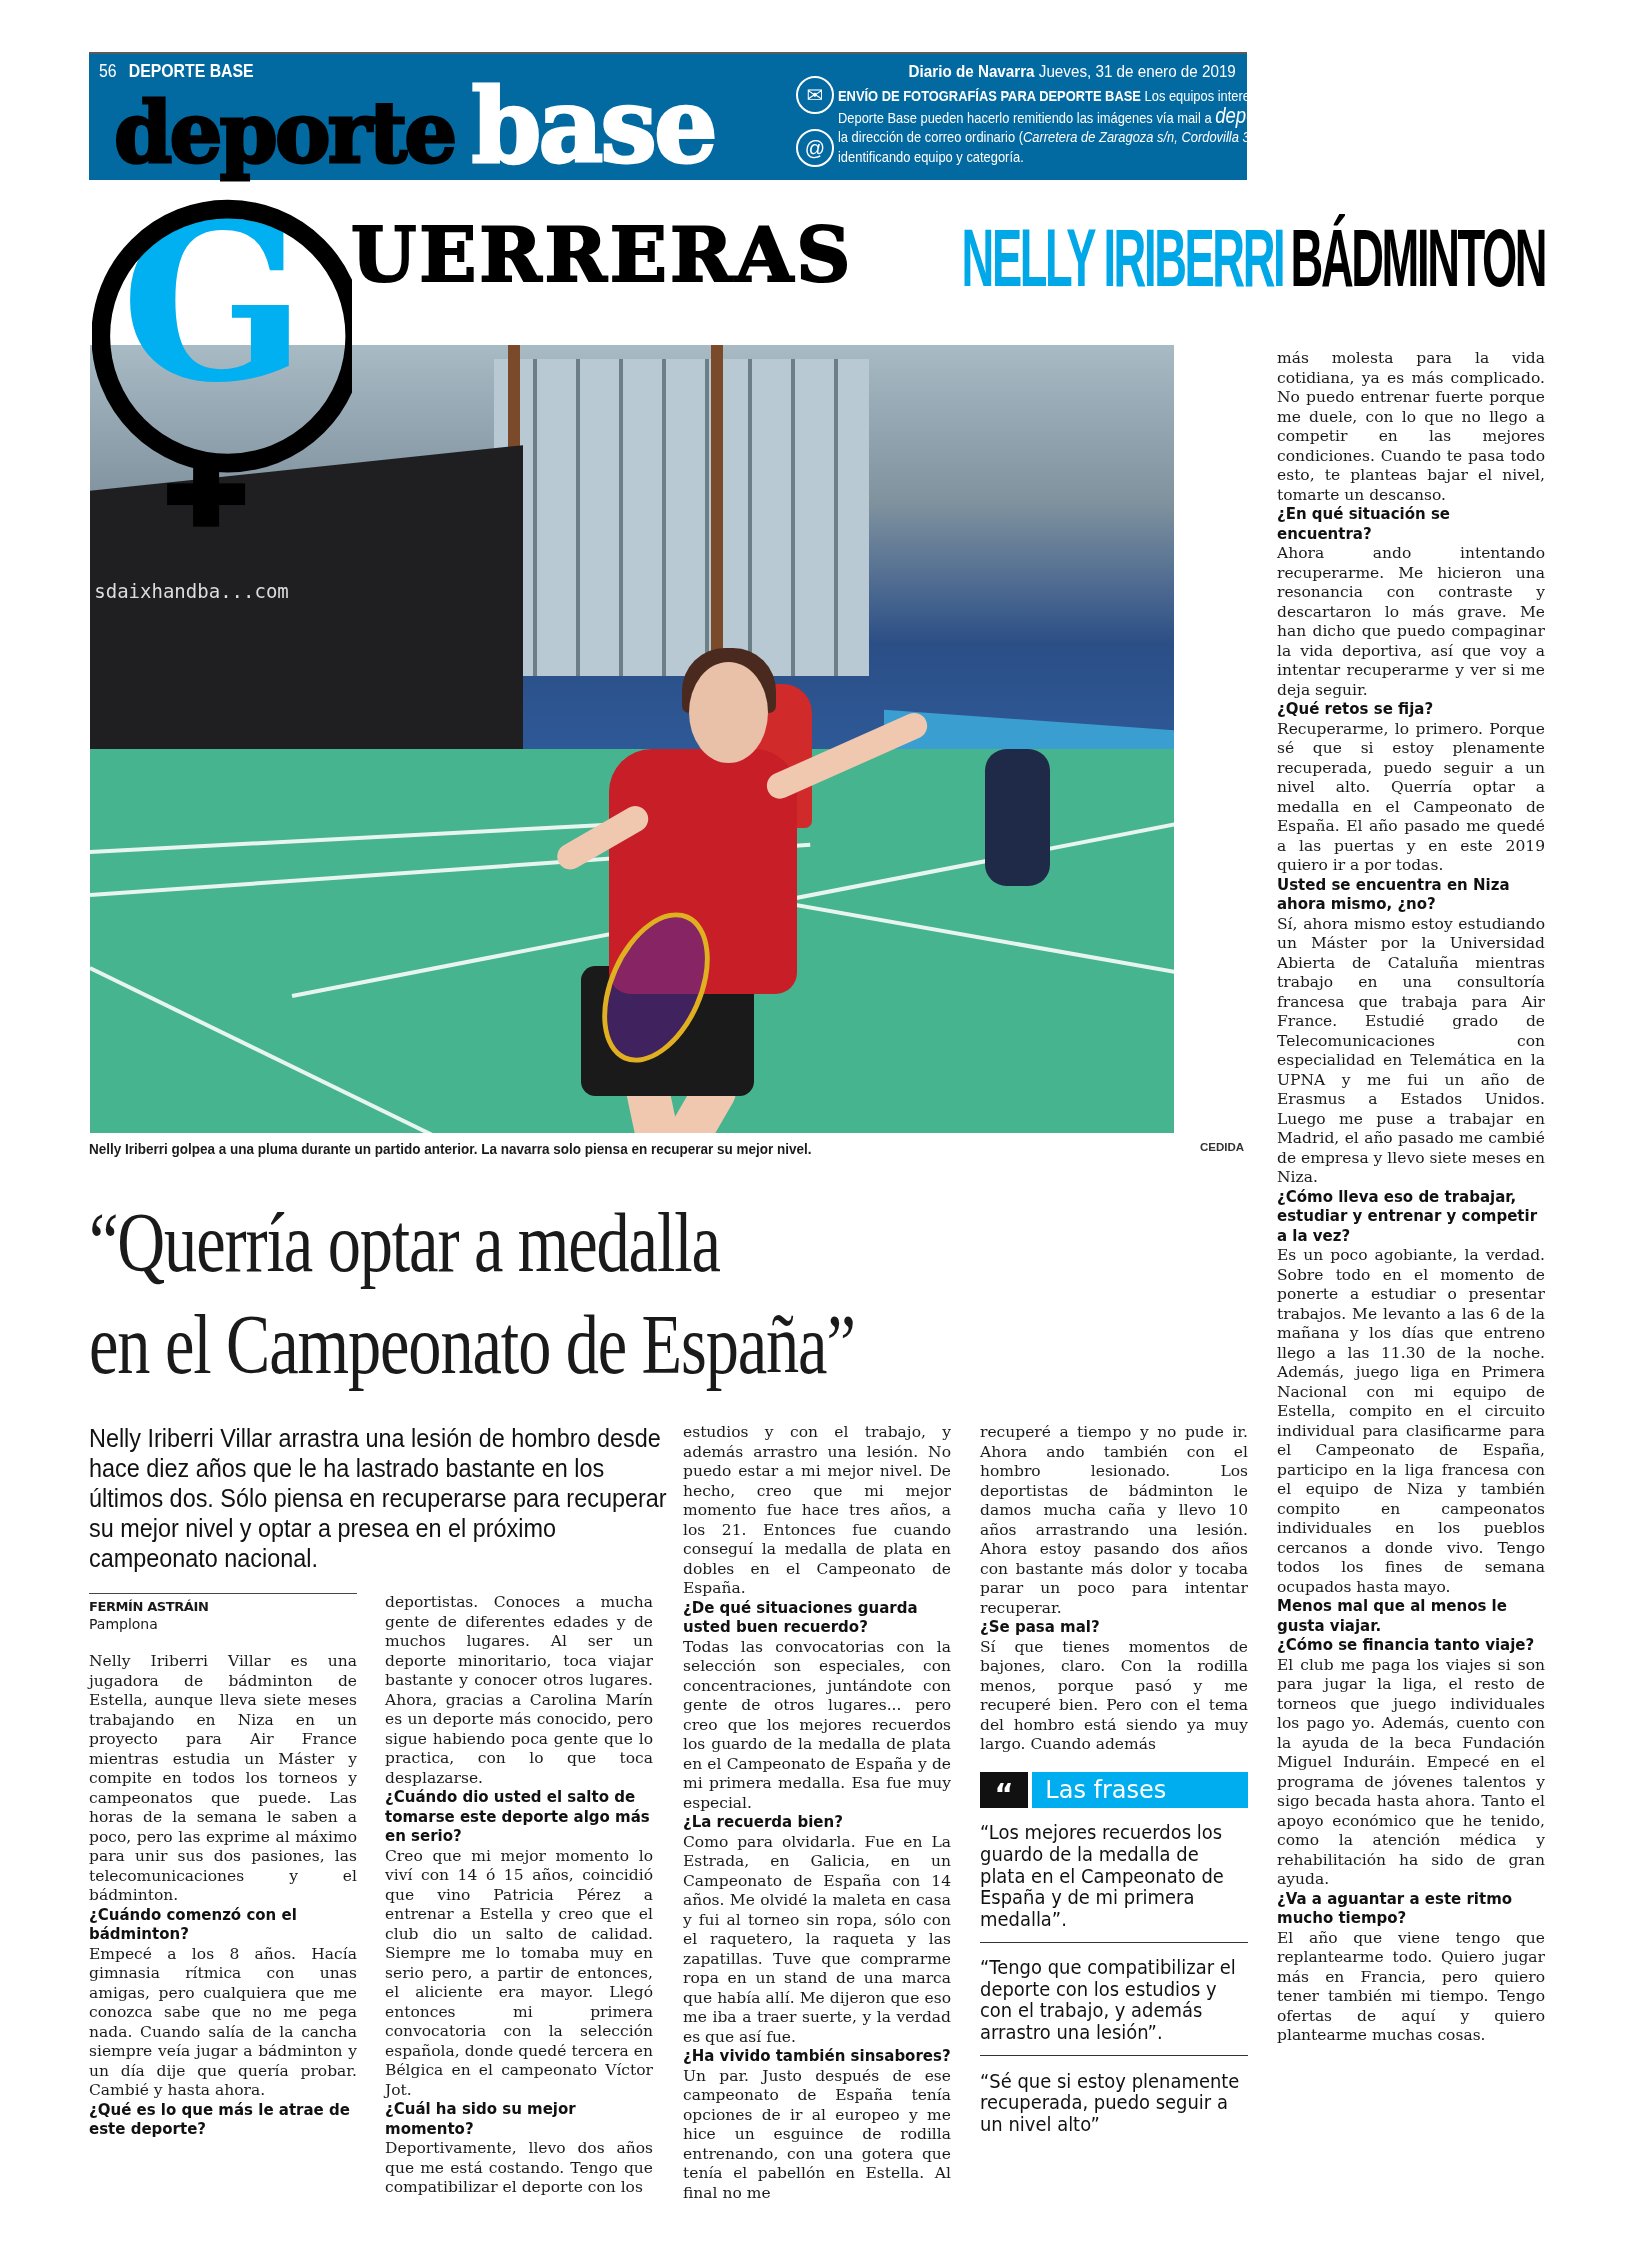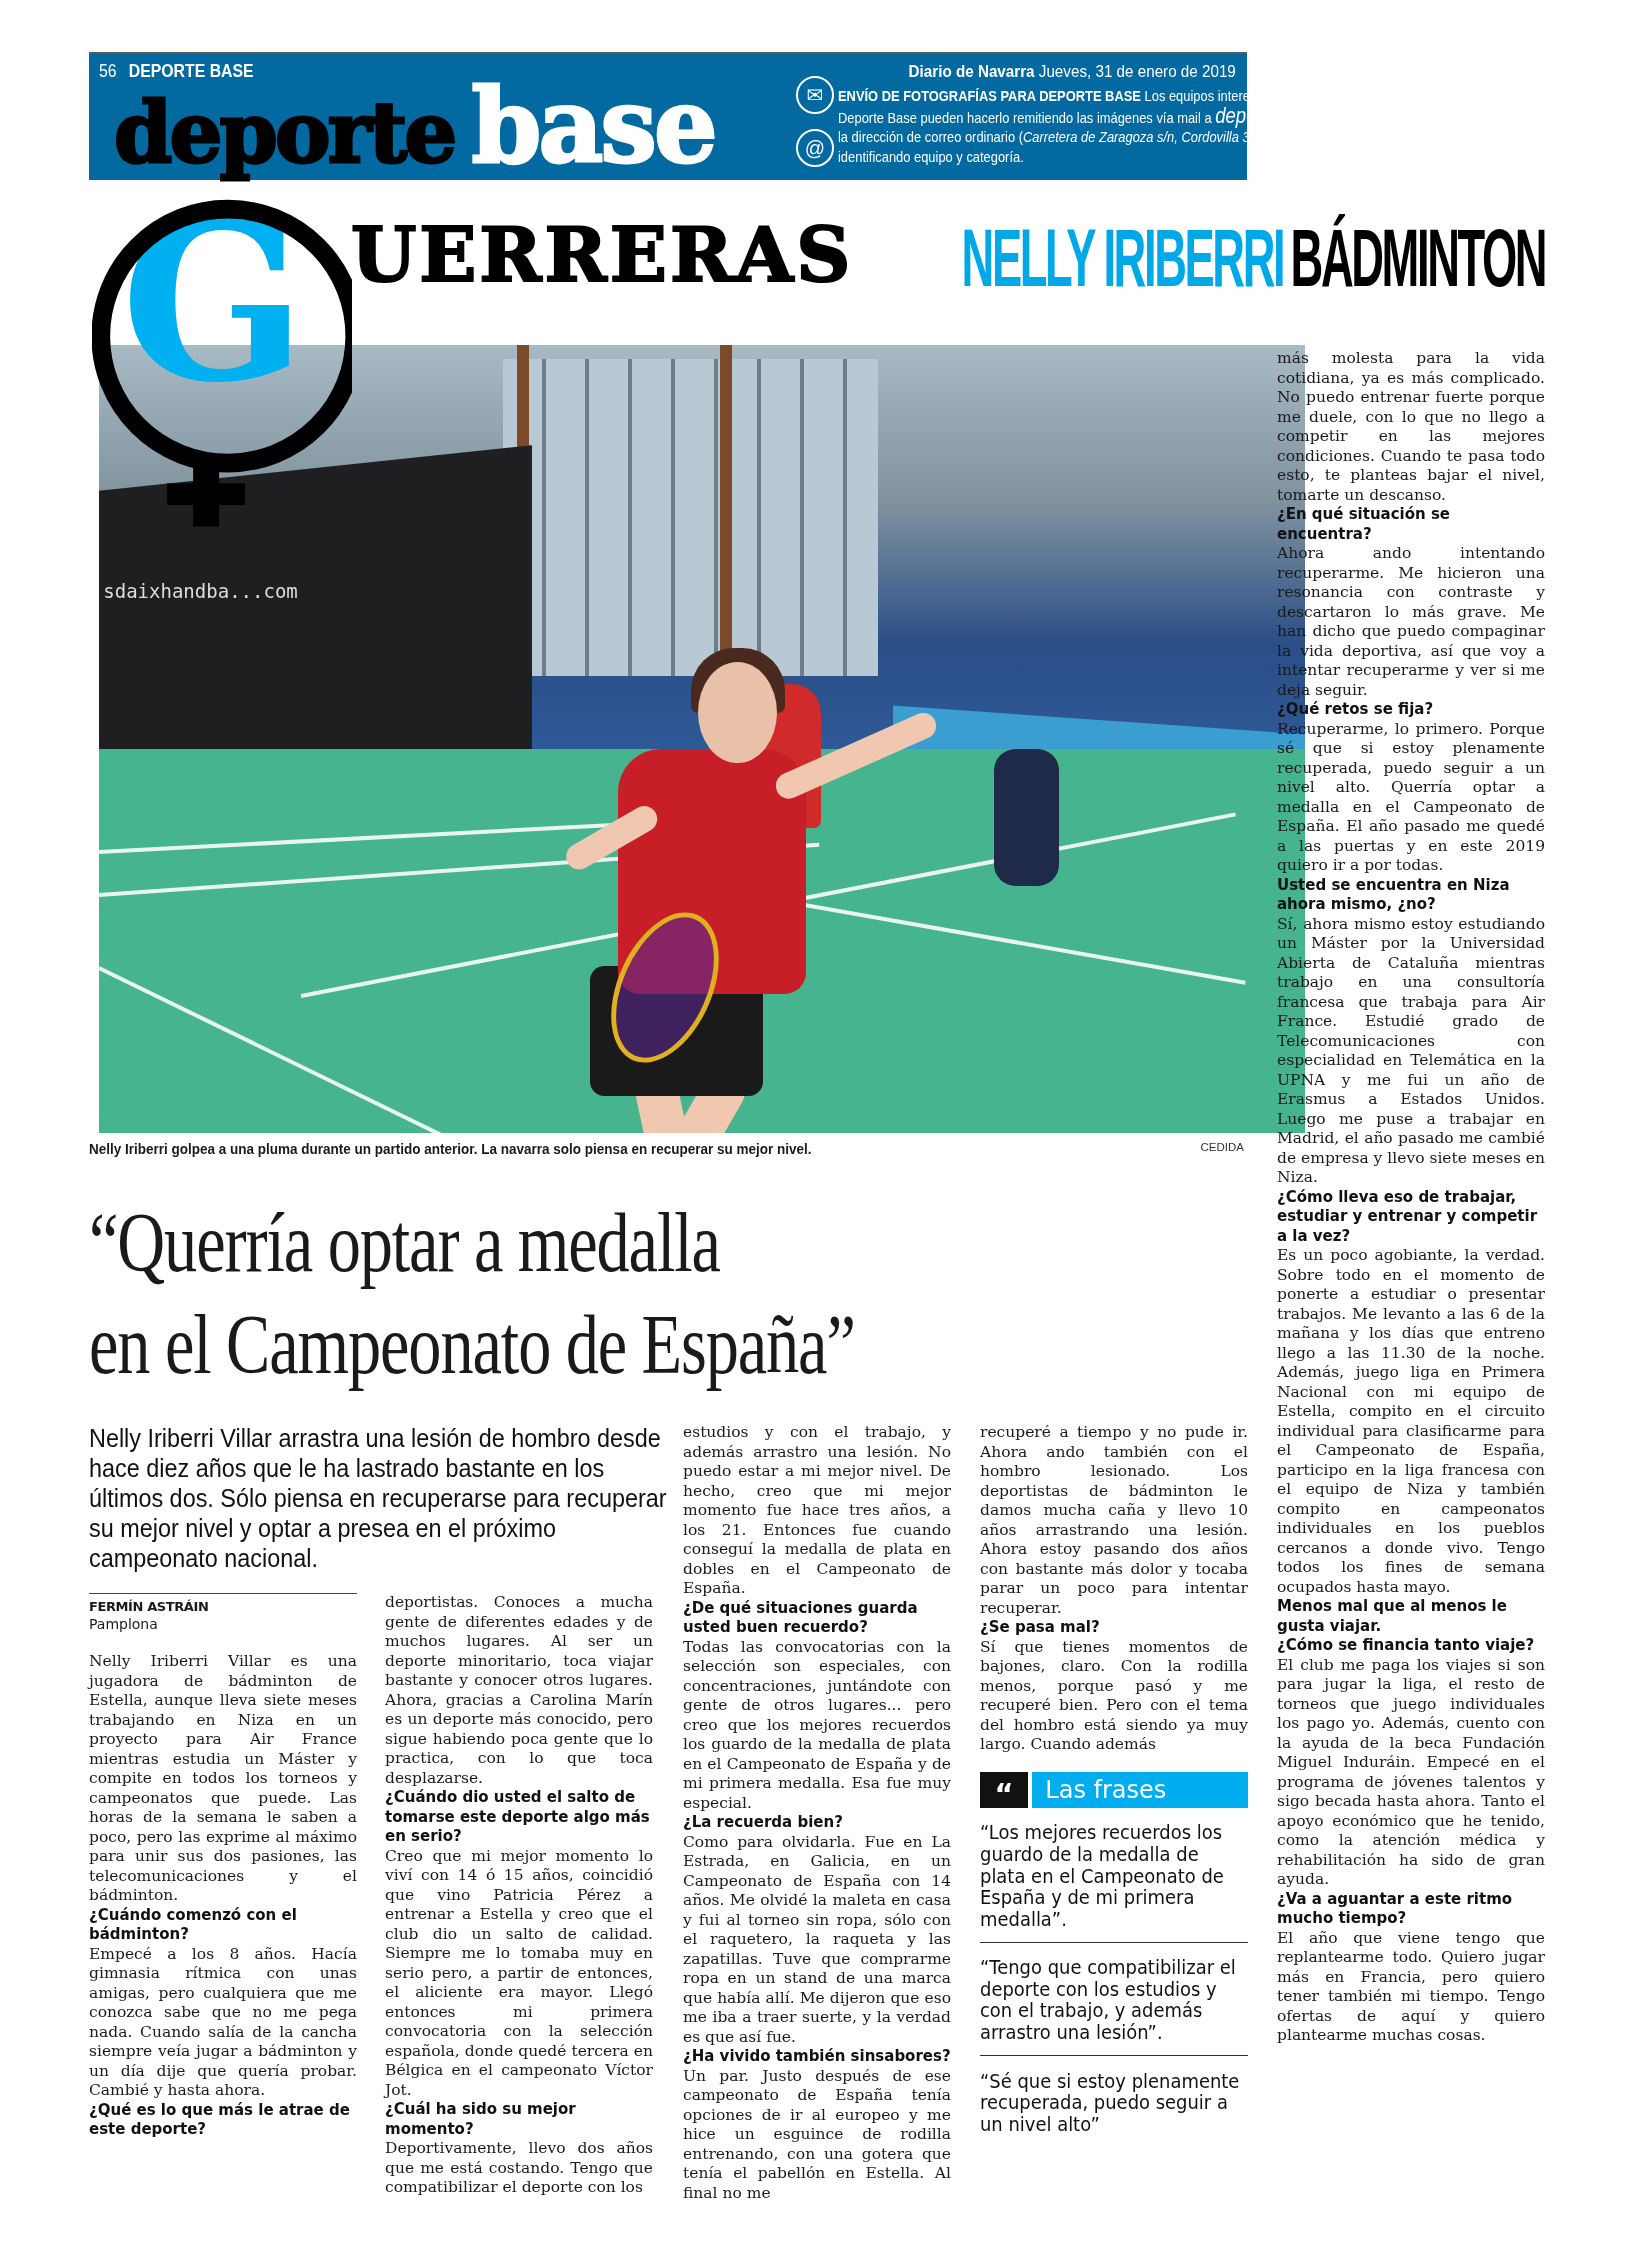--- a/index.html
+++ b/index.html
@@ -57,21 +57,21 @@
   .tag {
     position: absolute; top: 216px; right: 89px; font-family: "Liberation Sans", sans-serif;
     font-weight: 700; font-size: 81px; line-height: 85px; letter-spacing: -4.3px;
     transform: scaleX(0.56); transform-origin: right; white-space: nowrap;
   }
   .tag .who { color: #00a8e8; margin-right: 13px; }
   .tag .sport { color: #000; }
 
   
   .photo {
-    position: absolute; left: 99px; top: 345px; width: 1206px; height: 788px; overflow: hidden;
+    position: absolute; left: 90px; top: 345px; width: 1084px; height: 788px; overflow: hidden;
     background: linear-gradient(180deg, #a8bac4 0%, #7f929e 20%, #2b4e86 38%, #2e5a98 52%, #2a8fc9 62%, #3fae93 68%, #49b794 100%);
   }
   .photo .court { position: absolute; left: 0; right: 0; top: 404px; bottom: 0; background: #45b48f; }
   .photo .court-blue { position: absolute; left: 794px; right: 0; top: 375px; height: 115px; background: #3a9ed0; transform: skewY(4deg); }
   .photo .line { position: absolute; background: #e8f5ef; height: 3.6px; transform-origin: left center; }
   .photo .banner-left { position: absolute; left: 0; top: 123px; width: 433px; height: 346px; background: #1f1f22; transform: skewY(-6deg); }
   .photo .banner-text { position: absolute; left: 4.3px; top: 235px; color: #ddd; font-family: "DejaVu Sans Mono", monospace; font-size: 19px; }
   .photo .window { position: absolute; top: 14.4px; left: 404px; width: 375px; height: 317px;
     background: repeating-linear-gradient(90deg, #b9c9d3 0 39px, #6c7f88 39px 43px); }
   .photo .beam { position: absolute; width: 11.5px; background: #7a4a2a; }
@@ -85,21 +85,21 @@
   .photo .player2 { position: absolute; left: 657px; top: 339px; width: 65px; height: 144px; background: #d02a2a; border-radius: 29px 29px 7.2px 7.2px; }
   .photo .player3 { position: absolute; left: 895px; top: 404px; width: 65px; height: 137px; background: #1e2a48; border-radius: 21.6px; }
 
   .caption {
     position: absolute; left: 89px; top: 1139px; width: 1156px;
     font-family: "Liberation Sans", sans-serif; font-size: 15px; line-height: 19px; font-weight: 700;
     transform: scaleX(0.9); transform-origin: left;
   }
   .credit {
     position: absolute; right: 390px; top: 1141px;
-    font-family: "Liberation Sans", sans-serif; font-size: 11.5px; color: #333;
+    font-family: "Liberation Sans", sans-serif; font-size: 11.5px; color: #333; font-weight: bold;
   }
 
   
   .headline {
     position: absolute; left: 89px; top: 1191px; width: 1169px;
     font-family: "Liberation Serif", serif; font-weight: 400; font-size: 85px; line-height: 102px;
     letter-spacing: -1.4px; transform: scaleX(0.78); transform-origin: left top; width: 1515px;
   }
 
   

